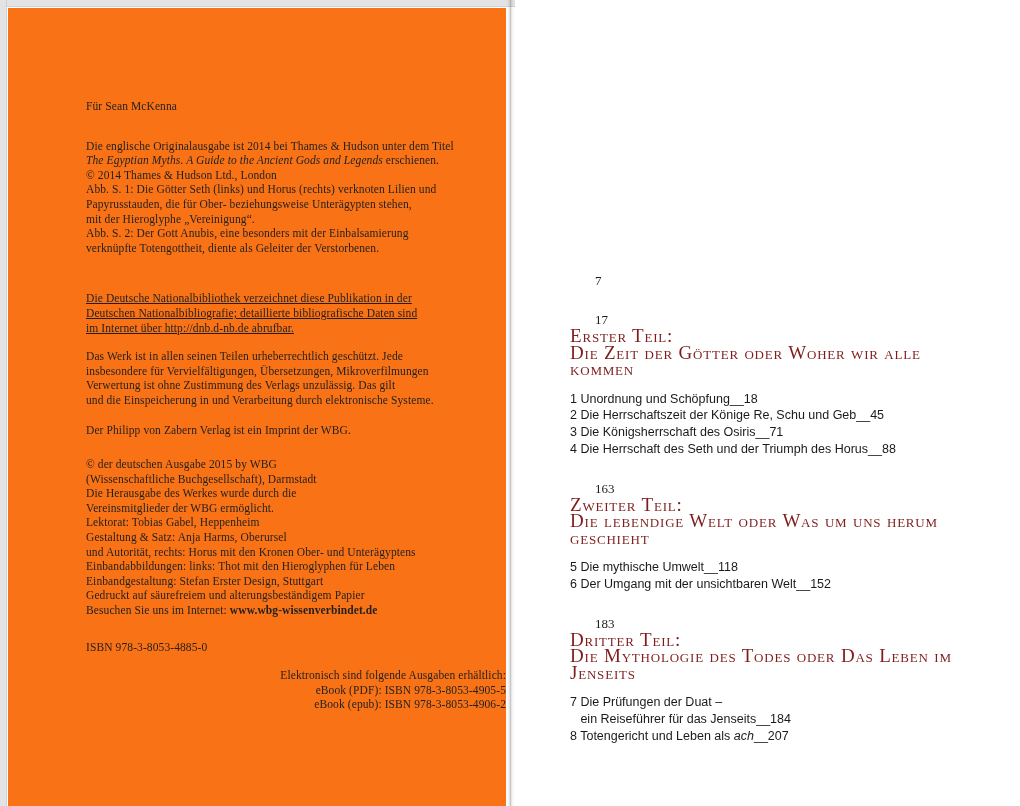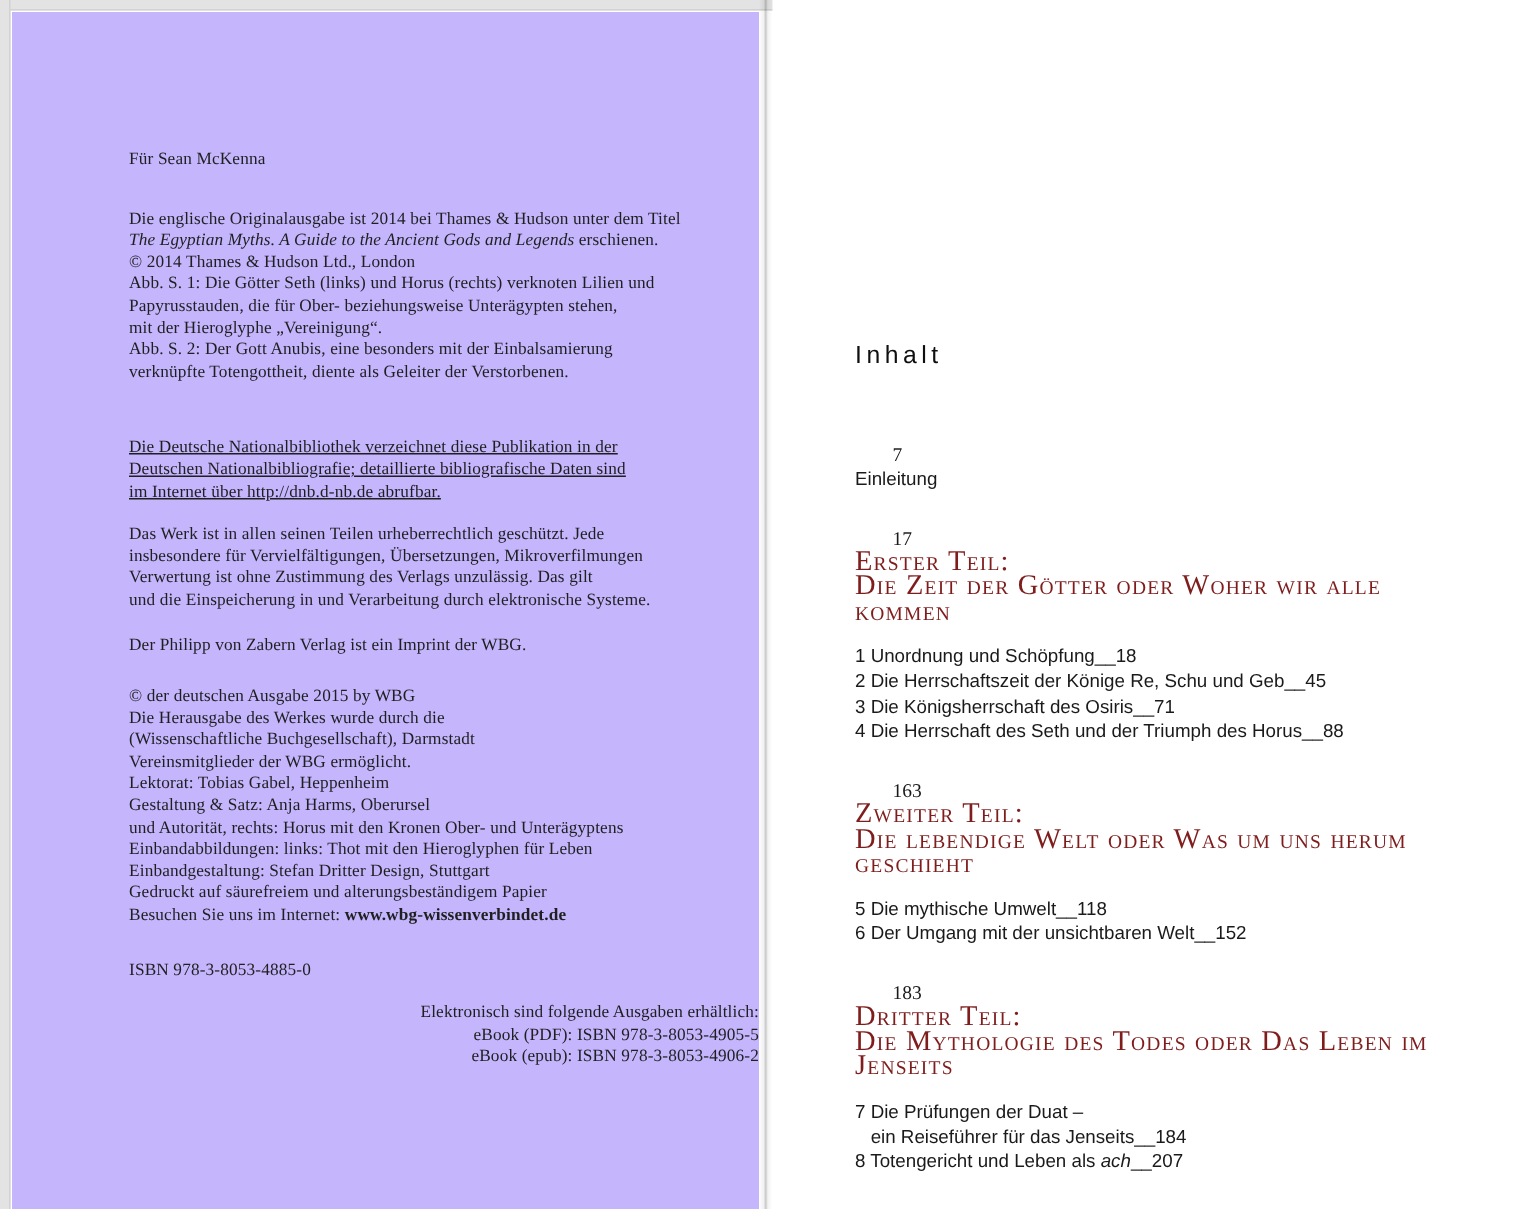--- a/index.html
+++ b/index.html
@@ -25,21 +25,21 @@
     position: absolute; left: 506px; top: 0; width: 9px; height: 806px;
     background: linear-gradient(to right,
       rgba(0,0,0,0.00) 0%,
       rgba(0,0,0,0.06) 35%,
       rgba(0,0,0,0.22) 50%,
       rgba(0,0,0,0.05) 65%,
       rgba(0,0,0,0.00) 100%);
   }
   .page-left {
     position: absolute; left: 8px; top: 8px; width: 498px; height: 798px;
-    background: #c4b5fd;
+    background: #f97316;
   }
   .page-right {
     position: absolute; left: 515px; top: 0; width: 505px; height: 806px;
     background: #ffffff;
   }
 
   
   .imprint { padding: 91px 0 0 78px; }
   .line {
     font-size: 11.5px;
@@ -130,51 +130,49 @@
           <div class="line"><span>Das Werk ist in allen seinen Teilen urheberrechtlich geschützt. Jede</span></div>
           <div class="line"><span>insbesondere für Vervielfältigungen, Übersetzungen, Mikroverfilmungen</span></div>
           <div class="line"><span>Verwertung ist ohne Zustimmung des Verlags unzulässig. Das gilt</span></div>
           <div class="line"><span>und die Einspeicherung in und Verarbeitung durch elektronische Systeme.</span></div>
         </div>
       <div class="blk-imprintof">
           <div class="line"><span>Der Philipp von Zabern Verlag ist ein Imprint der WBG.</span></div>
         </div>
       <div class="blk-edition">
           <div class="line"><span>© der deutschen Ausgabe 2015 by WBG</span></div>
+          <div class="line"><span>(Wissenschaftliche Buchgesellschaft), Darmstadt</span></div>
           <div class="line"><span>Die Herausgabe des Werkes wurde durch die</span></div>
-          <div class="line"><span>(Wissenschaftliche Buchgesellschaft), Darmstadt</span></div>
           <div class="line"><span>Vereinsmitglieder der WBG ermöglicht.</span></div>
           <div class="line"><span>Lektorat: Tobias Gabel, Heppenheim</span></div>
           <div class="line"><span>Gestaltung &amp; Satz: Anja Harms, Oberursel</span></div>
           <div class="line"><span>und Autorität, rechts: Horus mit den Kronen Ober- und Unterägyptens</span></div>
           <div class="line"><span>Einbandabbildungen: links: Thot mit den Hieroglyphen für Leben</span></div>
-          <div class="line"><span>Einbandgestaltung: Stefan Dritter Design, Stuttgart</span></div>
+          <div class="line"><span>Einbandgestaltung: Stefan Erster Design, Stuttgart</span></div>
           <div class="line"><span>Gedruckt auf säurefreiem und alterungsbeständigem Papier</span></div>
           <div class="line"><span>Besuchen Sie uns im Internet: </span><span class="bd">www.wbg-wissenverbindet.de</span></div>
         </div>
       <div class="blk-isbn">
           <div class="line"><span>ISBN 978-3-8053-4885-0</span></div>
         </div>
       <div class="blk-ebooks">
           <div class="line"><span>Elektronisch sind folgende Ausgaben erhältlich:</span></div>
           <div class="line"><span>eBook (PDF): ISBN 978-3-8053-4905-5</span></div>
           <div class="line"><span>eBook (epub): ISBN 978-3-8053-4906-2</span></div>
         </div>
     </div>
   </div>
 
   <div class="gutter"></div>
 
   <div class="page-right">
     <div class="toc">
-      <div class="toc-heading">Inhalt</div>
       <div id="toc-sections">
           <div class="toc-section">
             <div class="toc-page">7</div>
-            <div class="toc-plain-line">Einleitung</div>
           </div>
           <div class="toc-section">
             <div class="toc-page">17</div>
             <div class="toc-part-line">Erster Teil:</div>
             <div class="toc-part-line">Die Zeit der Götter oder Woher wir alle kommen</div>
             <div class="toc-chapters">
               <div class="toc-chapter"><span>1 Unordnung und Schöpfung__18</span></div>
               <div class="toc-chapter"><span>2 Die Herrschaftszeit der Könige Re, Schu und Geb__45</span></div>
               <div class="toc-chapter"><span>3 Die Königsherrschaft des Osiris__71</span></div>
               <div class="toc-chapter"><span>4 Die Herrschaft des Seth und der Triumph des Horus__88</span></div>

